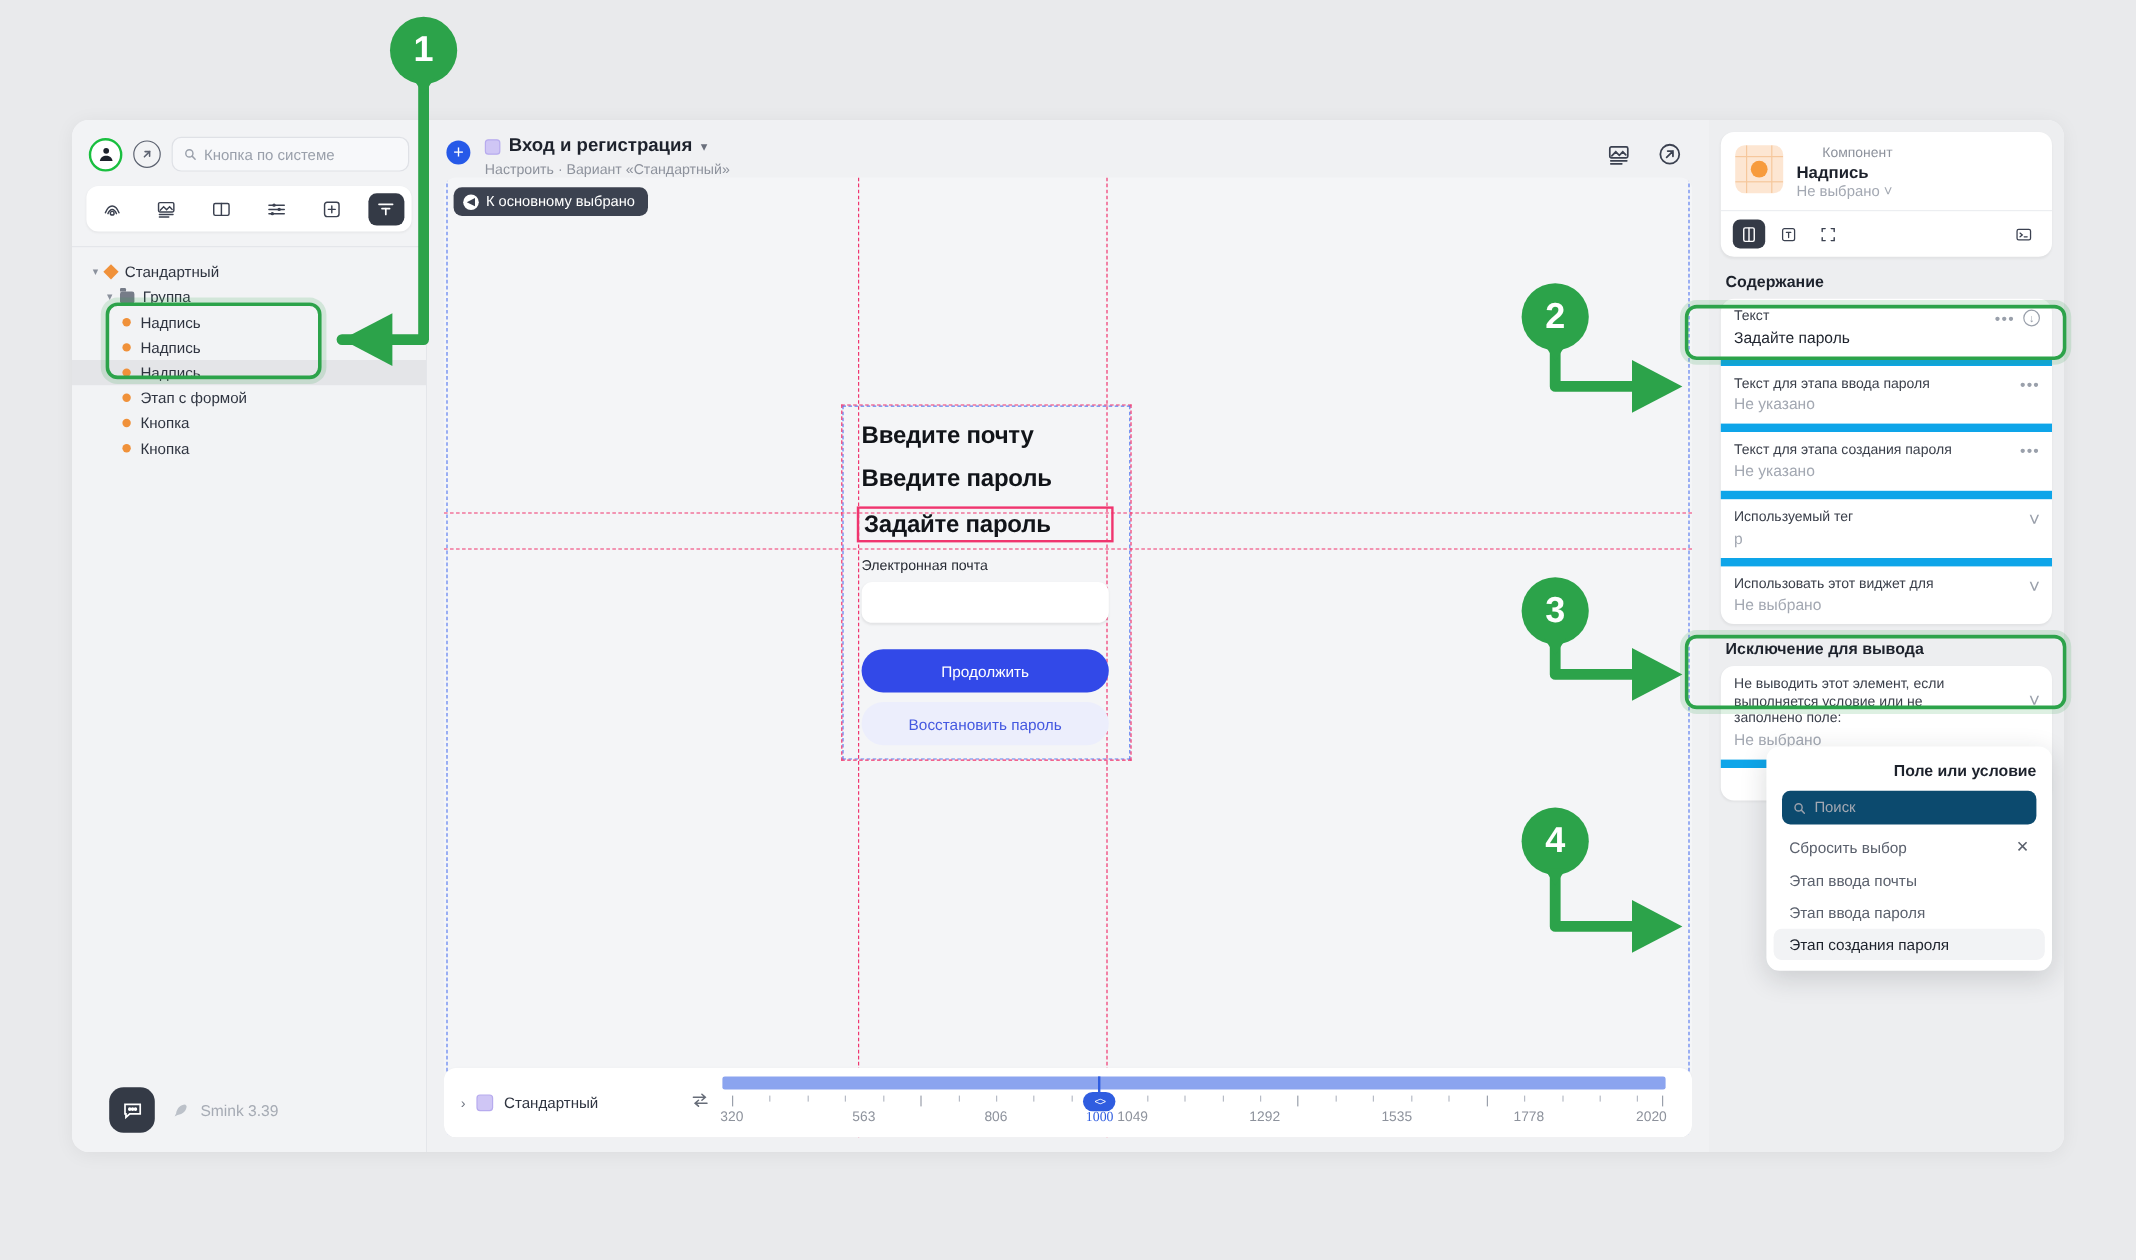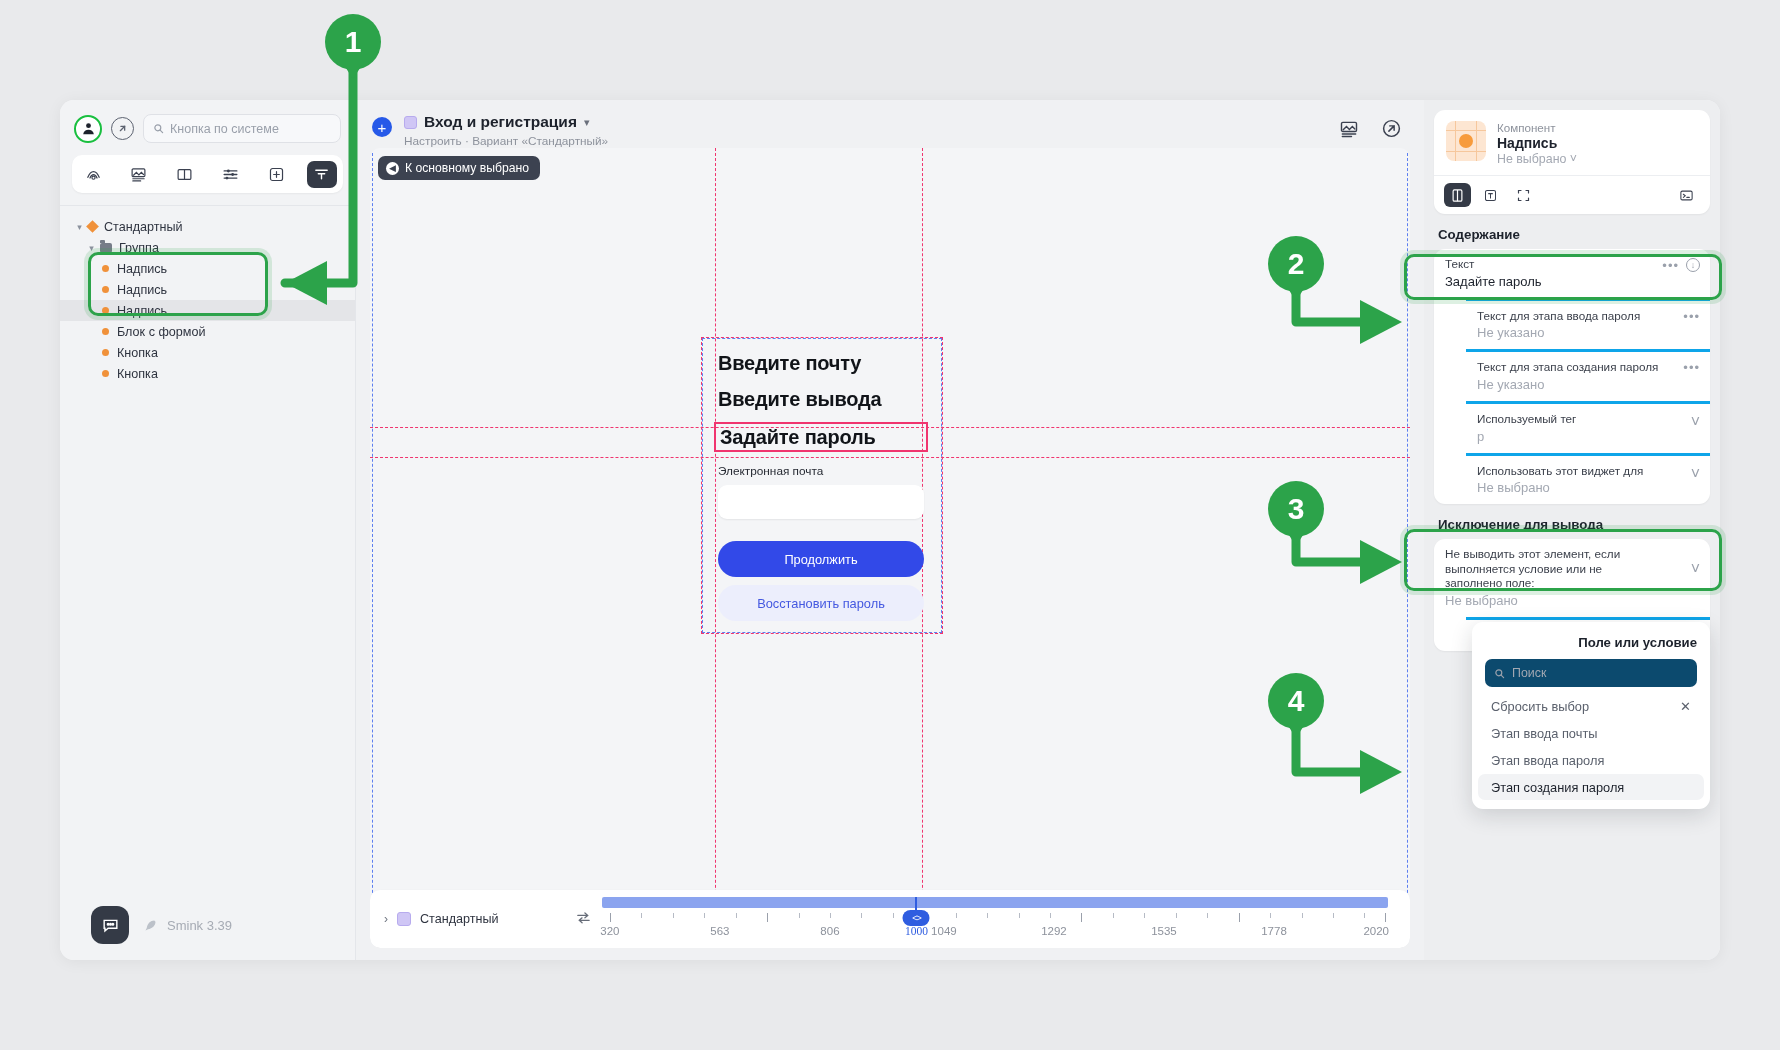--- a/index.html
+++ b/index.html
@@ -154,31 +154,31 @@
                  color: #fff; display: flex; align-items: center; justify-content: center; font-size: 9px;
                  transform: translateX(-50%); letter-spacing: -1px;}
 
   
   .rpanel { position: absolute; right: 0; top: 0; width: 296px; height: 100%; background: #edeef0; padding: 10px; }
   .card { background: #fff; border-radius: 11px; box-shadow: 0 1px 2px rgba(0,0,0,.05); }
   .comp-head { display: flex; gap: 11px; padding: 11px 12px 9px 12px; align-items: flex-start; }
   .comp-thumb { width: 40px; height: 40px; border-radius: 8px; background: #fde6d2; flex: none; position: relative; overflow: hidden; }
   .comp-thumb .gl { position: absolute; background: #f6c79c; }
   .comp-thumb .cdot { position: absolute; left: 13px; top: 13px; width: 14px; height: 14px; border-radius: 50%; background: #f79b3c; }
-  .comp-kicker { font-size: 11.6px; color: #8d929c; }
+  .comp-kicker { font-size: 11.6px; color: #8d929c; text-align: right; }
   .comp-name { font-size: 14px; font-weight: bold; color: #1d222c; margin-top: 1px; }
   .comp-state { font-size: 12.4px; color: #a3a8b2; margin-top: 1px; }
   .comp-tabs { border-top: 1px solid #eceef1; display: flex; align-items: center; padding: 7px 10px; gap: 6px; }
   .ctab { width: 27px; height: 24px; border-radius: 6px; display: flex; align-items: center; justify-content: center; color: #3b4150; }
   .ctab.active { background: #343a46; color: #fff; }
   .ctab.right { margin-left: auto; }
 
   .sect-title { font-size: 13.3px; font-weight: bold; color: #1d222c; padding: 13px 4px 7px 4px; }
   .prop { padding: 8px 11px 9px 11px; position: relative; }
-  .prop + .prop { border-top: 3px solid #0ea5e9; margin-left: 32px; }
+  .prop + .prop { border-top: 7px solid #0ea5e9; }
   .prop .k { font-size: 11.7px; color: #3a3f4a; line-height: 1.25; padding-right: 38px; }
   .prop .v { font-size: 13px; color: #1d222c; margin-top: 2px; }
   .prop .v.muted { color: #a3a8b2; }
   .prop .tr { position: absolute; right: 10px; top: 9px; display: flex; align-items: center; gap: 7px; color: #9aa0ab; }
   .dots3 { font-size: 13px; letter-spacing: 1px; color: #9aa0ab; line-height: 1; }
   .chevd { color: #9aa0ab; }
   .dlcircle { width: 14px; height: 14px; border-radius: 50%; border: 1.2px solid #9aa0ab;
               display: flex; align-items: center; justify-content: center; font-size: 9px; }
 
   
@@ -301,21 +301,21 @@
         <div class="tree-row ind2">
           <span class="dot"></span>
           <span>Надпись</span>
         </div>
         <div class="tree-row ind2 selected">
           <span class="dot"></span>
           <span>Надпись</span>
         </div>
         <div class="tree-row ind2">
           <span class="dot"></span>
-          <span>Блок с формой</span>
+          <span>Этап с формой</span>
         </div>
         <div class="tree-row ind2">
           <span class="dot"></span>
           <span>Кнопка</span>
         </div>
         <div class="tree-row ind2">
           <span class="dot"></span>
           <span>Кнопка</span>
         </div>
       </div>
@@ -378,21 +378,21 @@
         <div class="g-v pink" style="left:552px;"></div>
 
         <div class="g-h" style="top:279px;"></div>
         <div class="g-h" style="top:309px;"></div>
 
         <div class="form-outline blue" style="left:332px; top:190px; width:240px; height:295px;"></div>
         <div class="form-outline" style="left:331px; top:189px; width:242px; height:297px;"></div>
 
         <div class="mockform" style="left:348px; top:205px; width:206px;">
           <div class="mf-h">Введите почту</div>
-          <div class="mf-h">Введите вывода</div>
+          <div class="mf-h">Введите пароль</div>
           <div class="mf-h sel">Задайте пароль</div>
           <div class="mf-label">Электронная почта</div>
           <div class="mf-input"></div>
           <div class="mf-btn">Продолжить</div>
           <div class="mf-btn2">Восстановить пароль</div>
         </div>
 
         <div class="bp-bar" style="left:0; right:0; bottom:0;">
           <div class="bp-left">
             <span class="bp-chev">›</span>

